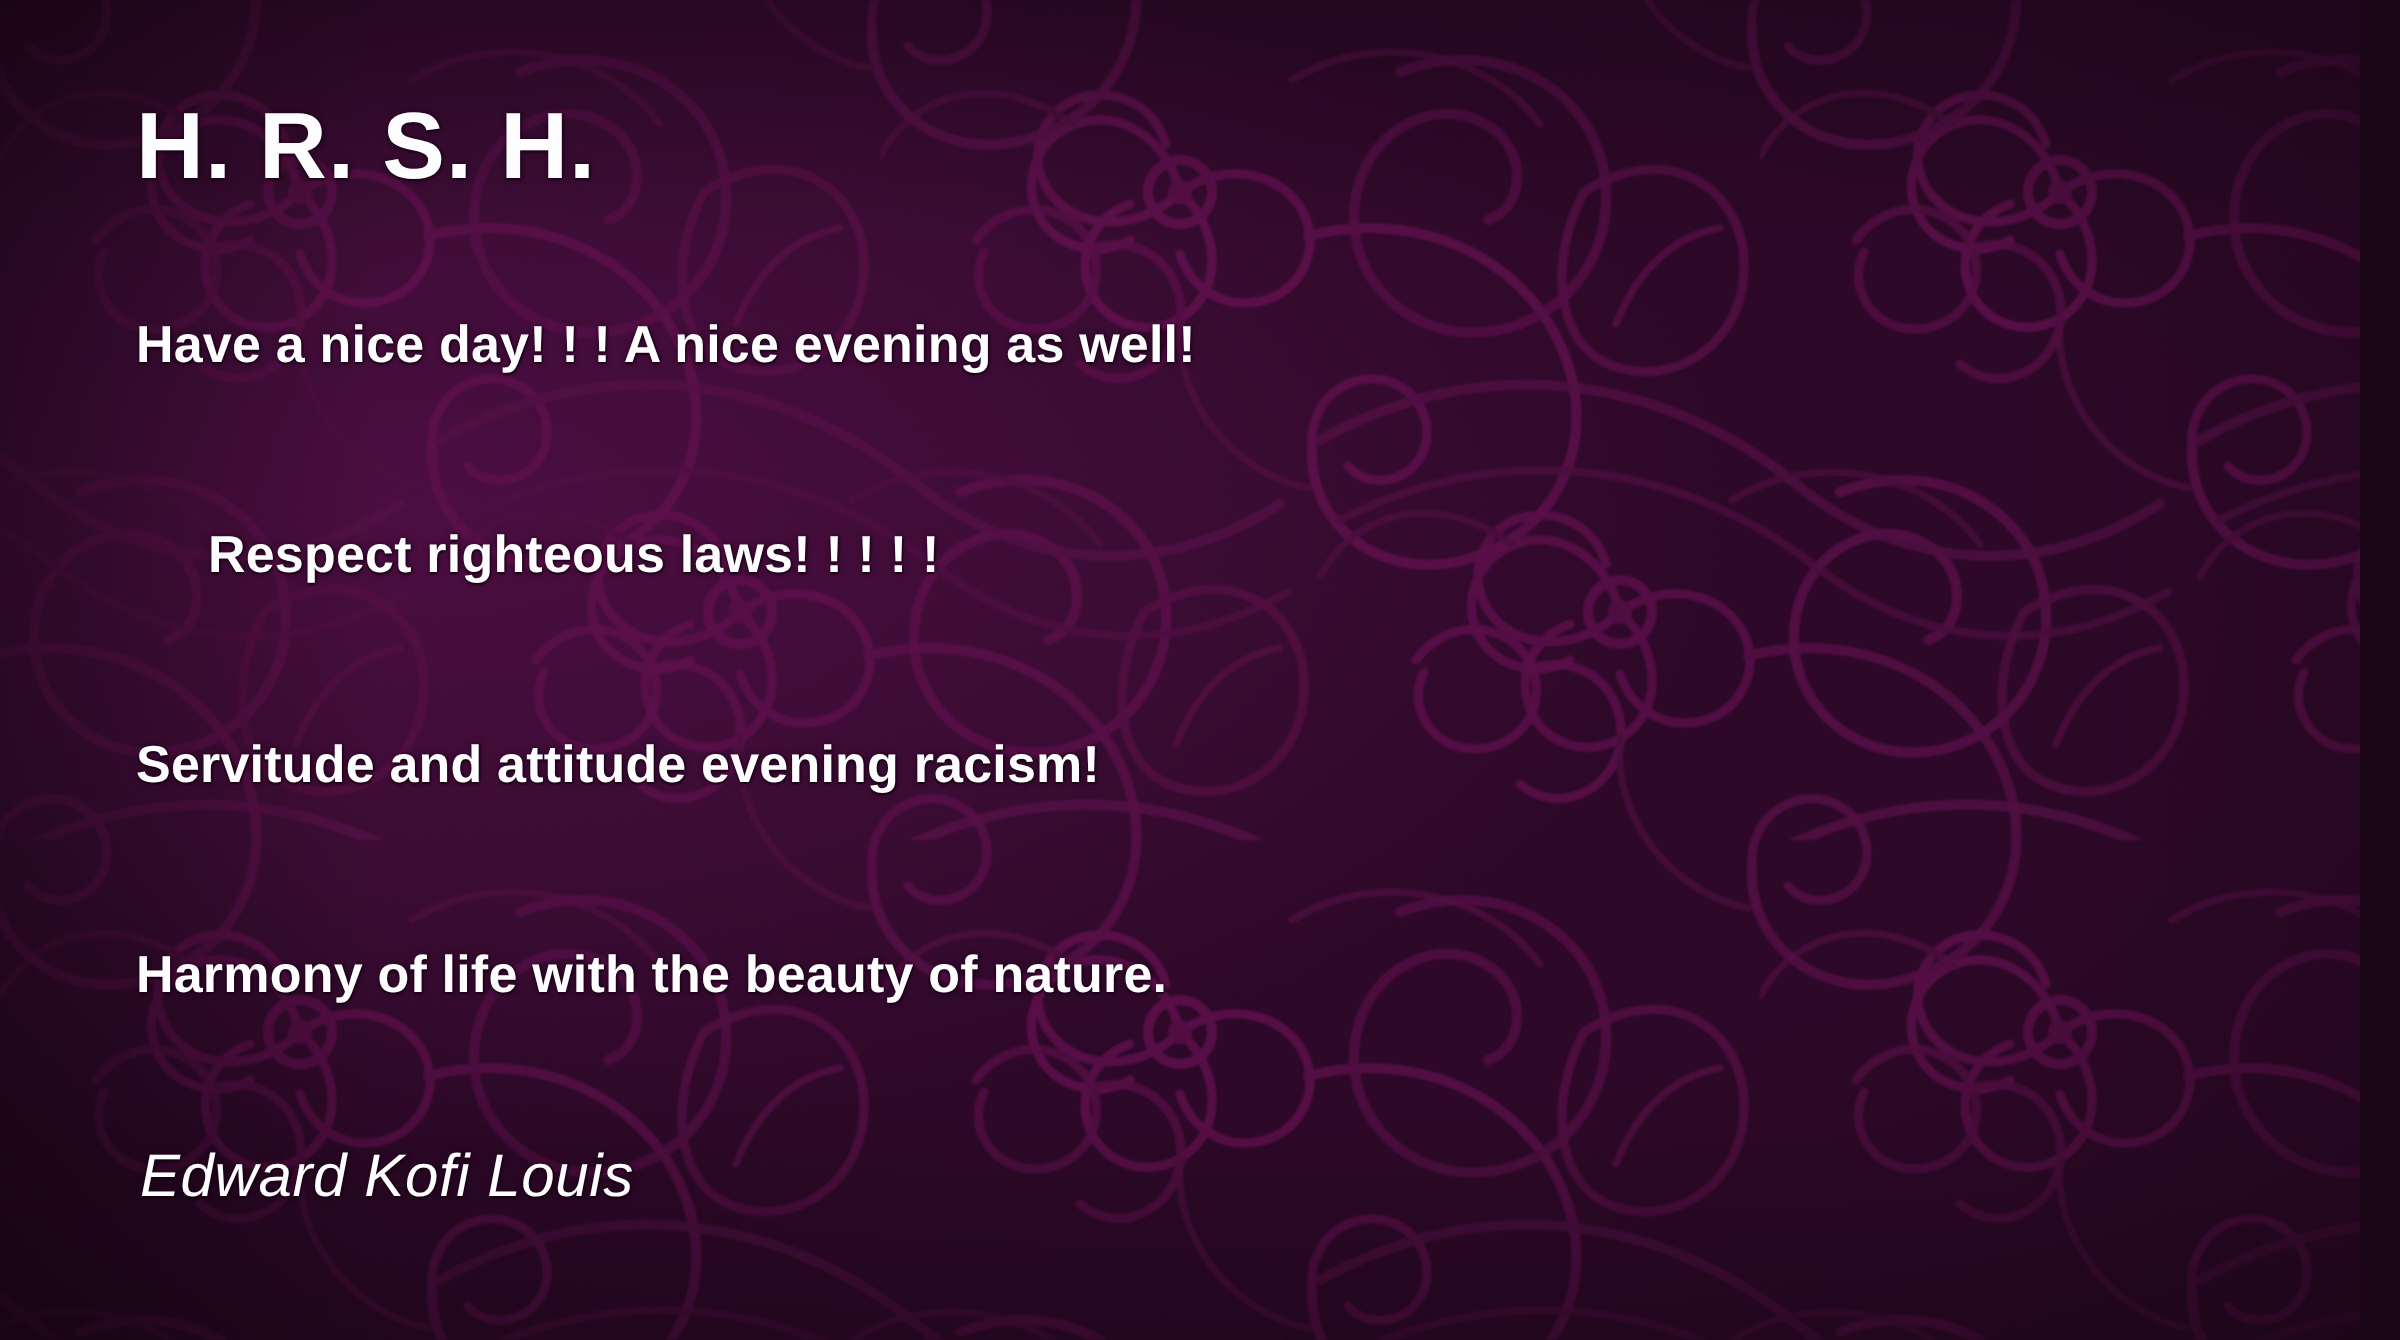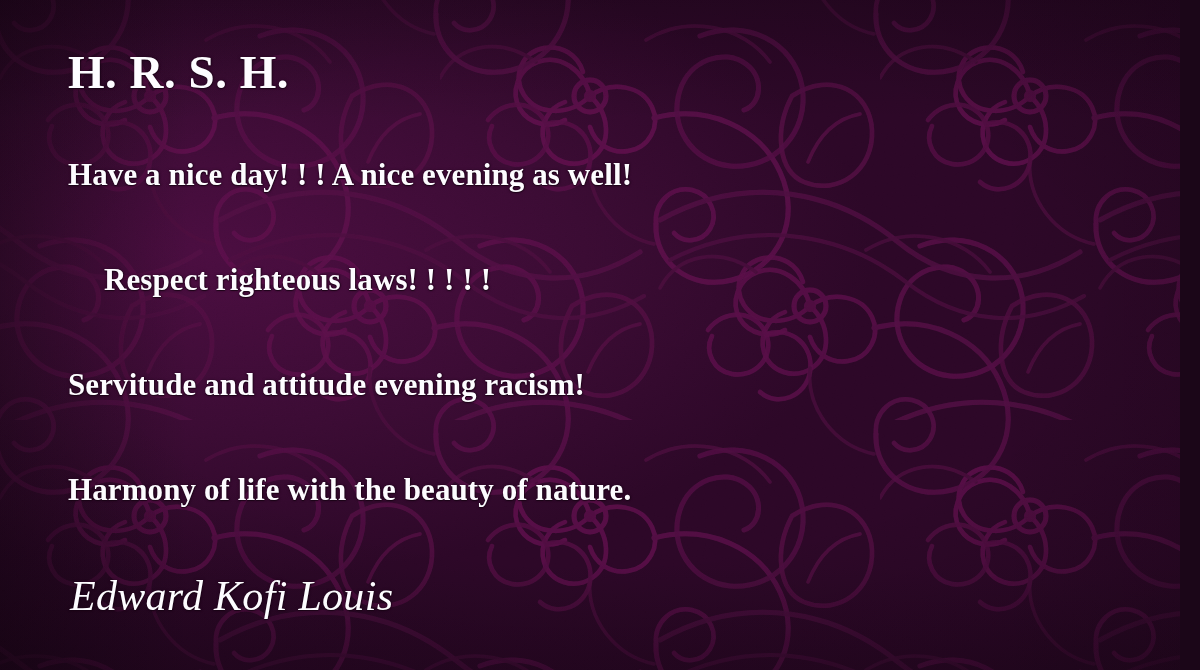--- a/index.html
+++ b/index.html
@@ -8,21 +8,21 @@
     padding: 0;
     background: #1b0618;
   }
 
   #poem-card {
     position: relative;
     width: 1180px;
     height: 670px;
     overflow: hidden;
     background-color: #3a0b33;
-    font-family: Liberation Serif, serif;
+    font-family: Liberation Sans, sans-serif;
     -webkit-font-smoothing: antialiased;
   }
 
   
   .bg-layer {
     position: absolute;
     inset: 0;
     pointer-events: none;
   }
 
@@ -70,35 +70,35 @@
 
   #poem-title {
     top: 48px;
     font-size: 47px;
     font-weight: bold;
     letter-spacing: 0.5px;
     line-height: 1.05;
   }
 
   .poem-line {
-    font-size: 31px;
+    font-size: 26px;
     font-weight: bold;
     letter-spacing: 0.1px;
     line-height: 1.1;
   }
 
   #poem-line-0 { top: 158px; }
   #poem-line-1 { top: 263px; margin-left: 36px; }
   #poem-line-2 { top: 368px; }
   #poem-line-3 { top: 473px; }
 
   #poem-author {
     top: 572px;
     left: 70px;
-    font-size: 42px;
+    font-size: 30px;
     font-style: italic;
     font-weight: normal;
     letter-spacing: 0.3px;
   }
 </style>
 </head>
 <body>
 
 <div id="poem-card">
 

